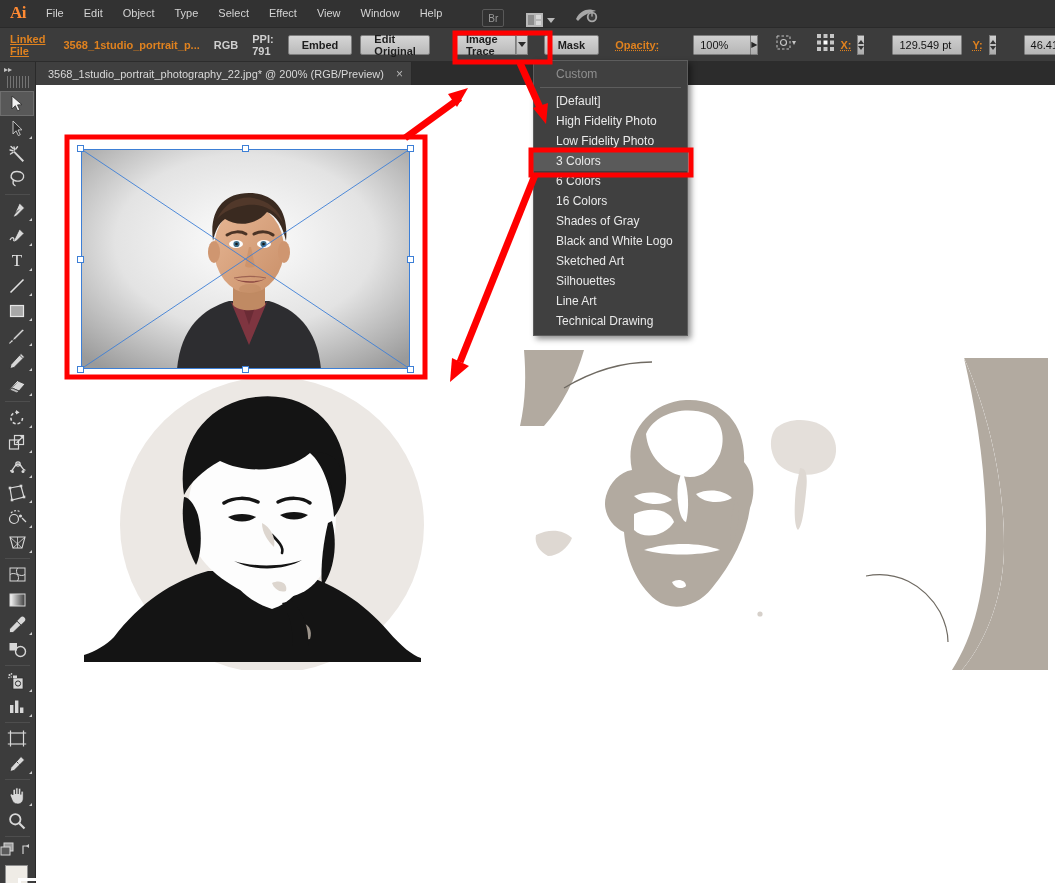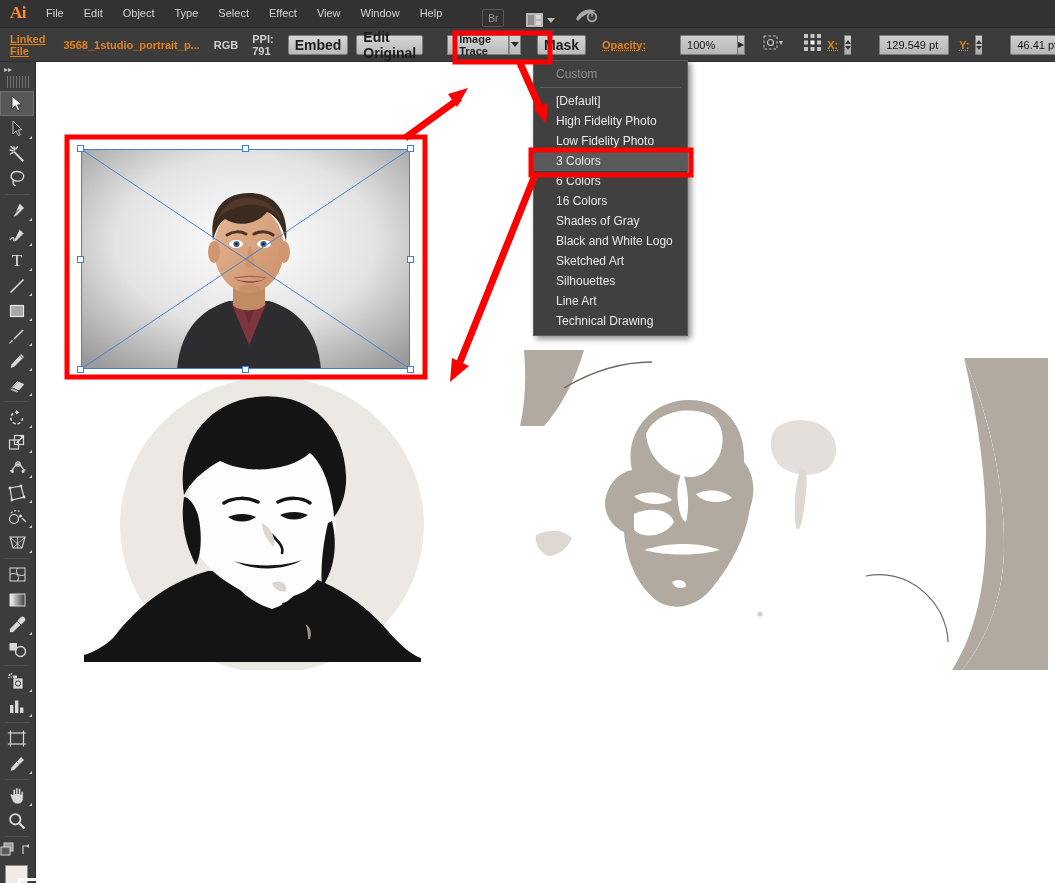--- a/index.html
+++ b/index.html
@@ -61,22 +61,22 @@
     color: #e0821f; font-size: 11px; font-weight: bold;
     text-decoration: underline; margin-right: 18px; cursor: pointer;
   }
   .cb-file {
     color: #e0821f; font-size: 11px; font-weight: bold;
     margin-right: 14px; cursor: pointer;
   }
   .cb-label { color: #d0d0d0; font-size: 11px; font-weight: bold; margin-right: 14px; }
   .cb-btn {
     background: linear-gradient(#d6d6d6,#b9b9b9); border: 1px solid #7d7d7d;
-    color: #1d1d1d; font-size: 14px; font-weight: bold; height: 20px;
-    padding: 0 6px; display: flex; align-items: center; border-radius: 2px;
+    color: #1d1d1d; font-size: 11px; font-weight: bold; height: 20px;
+    padding: 0 13px; display: flex; align-items: center; border-radius: 2px;
     margin-right: 8px; cursor: pointer;
   }
   .cb-sep { width: 1px; height: 22px; background: #545454; margin: 0 8px; }
   .cb-orange { color: #e0821f; font-size: 11px; font-weight: bold;
     text-decoration: underline; text-decoration-style: dotted; margin-right: 6px; }
   .field {
     background: linear-gradient(#cfcfcf,#b6b6b6); border: 1px solid #7d7d7d;
     height: 20px; min-width: 52px; display: flex; align-items: center;
     padding: 0 6px; font-size: 11px; color: #151515; border-radius: 1px; margin-left: 28px;
   }
@@ -299,20 +299,26 @@
       </div>
     <div class="field" style="min-width:70px">46.41 pt</div>
 
     <div class="cb-orange" style="margin-left:10px">W:</div>
     <div class="spinner">
         <i class="spin-up"></i>
         <i class="spin-dn"></i>
       </div>
   </div>
 
+  <div class="tabbar">
+    <div class="doctab">
+      <span>3568_1studio_portrait_photography_22.jpg* @ 200% (RGB/Preview)</span>
+      <span class="tab-close">×</span>
+    </div>
+  </div>
 
   <div class="toolbar">
     <div class="tb-head">▸▸</div>
     <div class="tb-grip"></div>
 
     <div class="tool active">
       <svg width="15" height="17" viewBox="0 0 15 17">
           <path d="M2 1 L2 14 L5.3 10.7 L7.6 15.8 L9.8 14.8 L7.5 9.9 L12 9.7 Z" fill="#f2f2f2" stroke="#2a2a2a" stroke-width="0.8"></path>
         </svg>
     </div>

